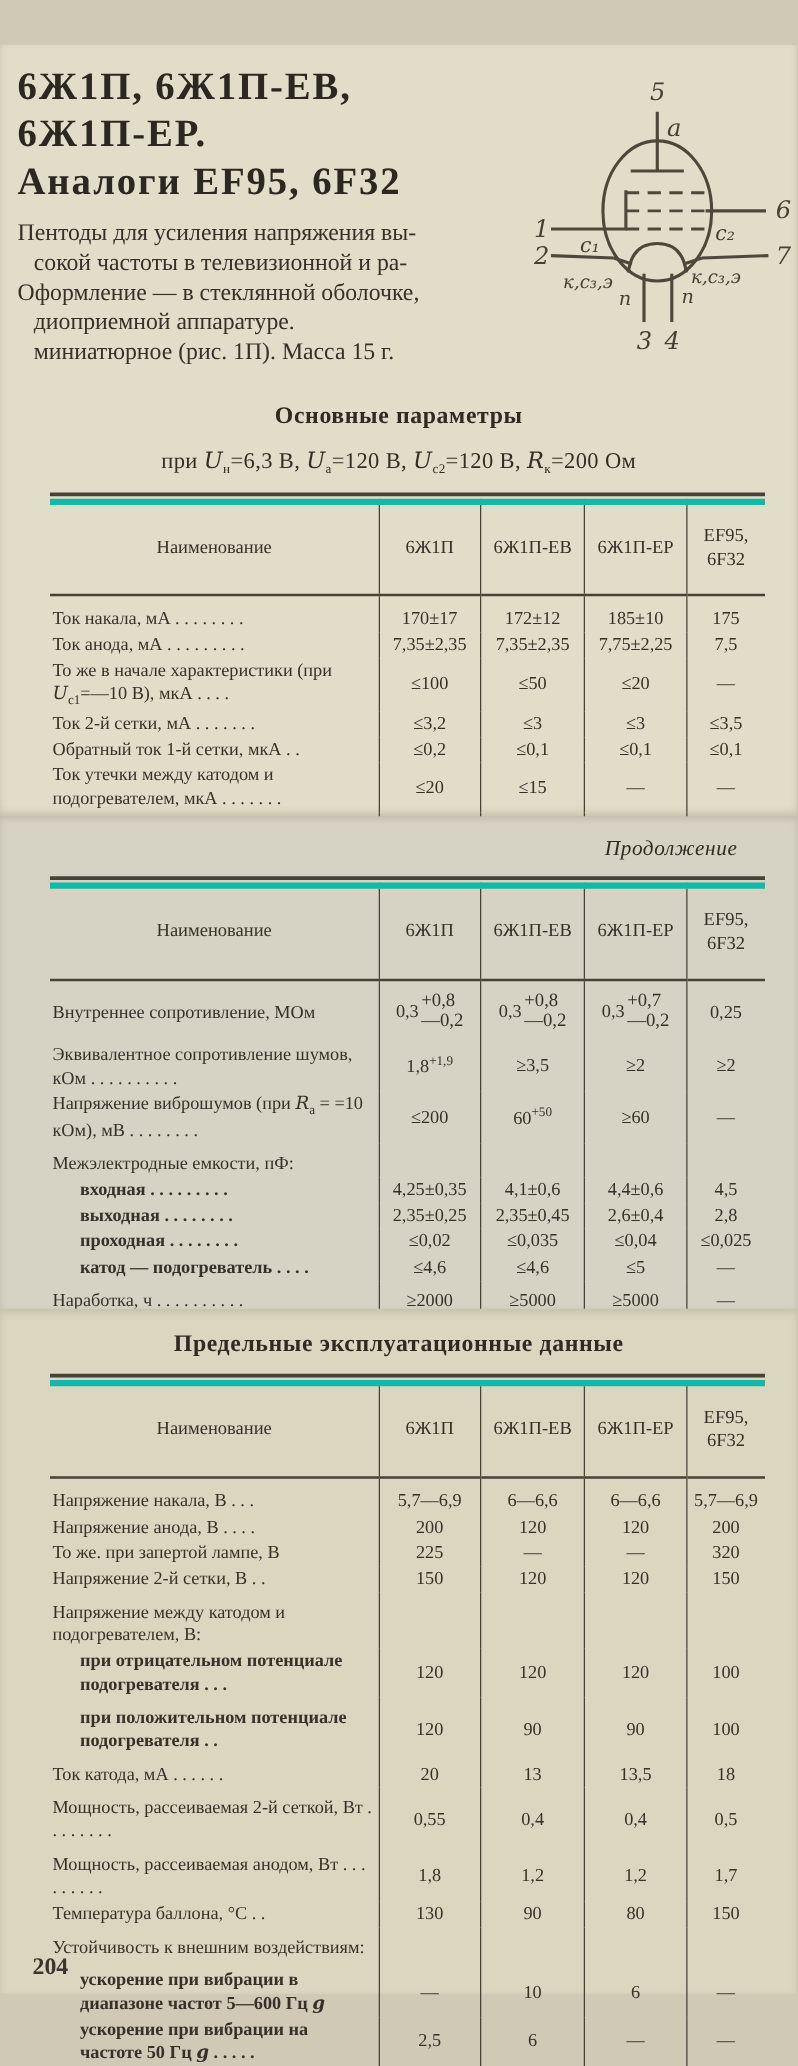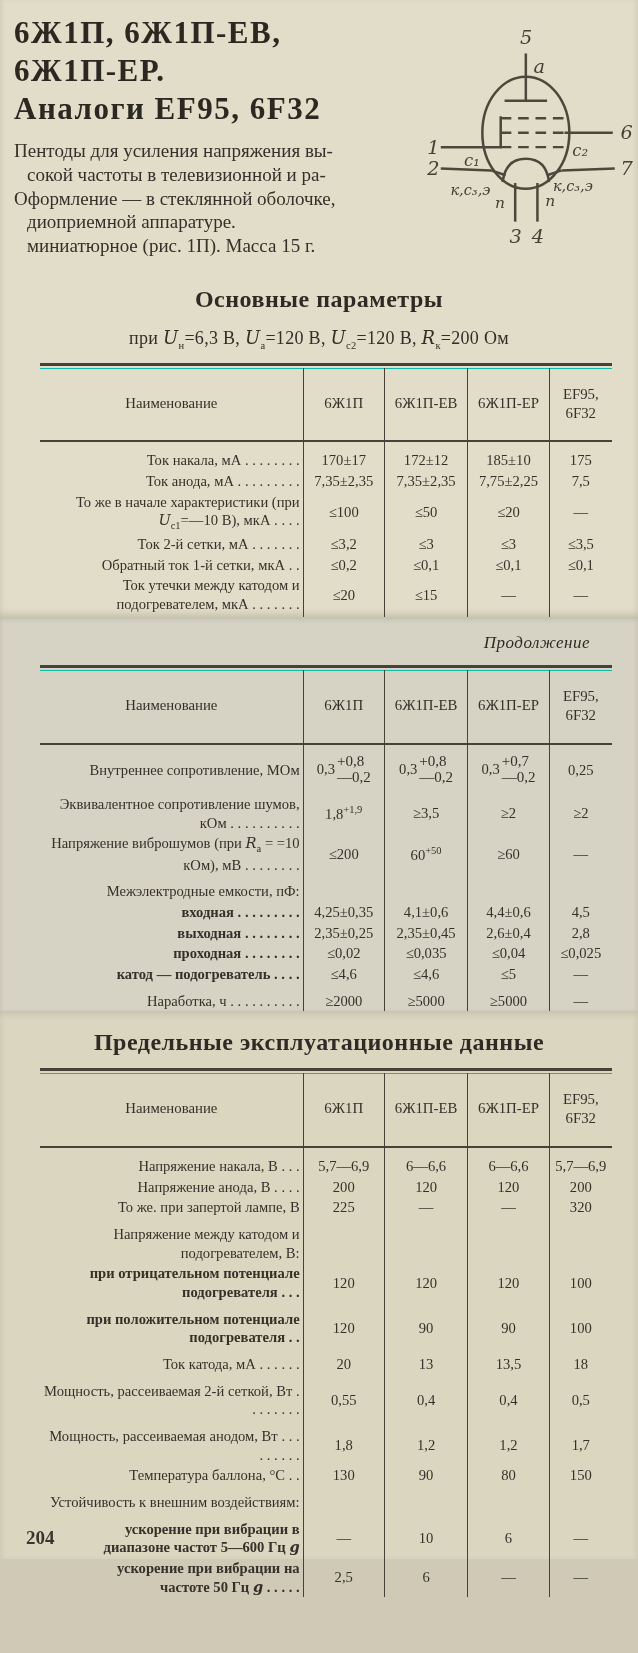--- a/index.html
+++ b/index.html
@@ -9,47 +9,47 @@
     color:#2f2b24;
     background:#cfc9b6;
   }
   .page{width:638px;height:1653px;overflow:hidden;position:relative;}
   .band{position:relative;}
   .band1{height:617px;background:#e2ddc9;box-shadow:inset 0 -3px 6px rgba(120,110,85,.25);}
   .band2{height:394px;background:#d6d2c4;box-shadow:inset 0 2px 5px rgba(100,95,80,.2);}
   .band3{height:548px;background:#dbd6c0;box-shadow:inset 0 3px 6px rgba(120,110,85,.2);}
 
   
-  .head-row{display:flex;padding:14px 2px 0 14px;}
+  .head-row{display:flex;padding:14px 2px 0 14px;margin-top:36px;}
   .title-block{width:392px;flex:0 0 392px;}
   .title-line{font-size:31px;font-weight:bold;letter-spacing:1.5px;line-height:1.22;color:#2b2721;}
   .descr{margin-top:12px;font-size:19px;line-height:1.24;color:#34302a;}
   .descr .dline{display:block;}
   .descr .ind{padding-left:13px;}
   .tube-svg{flex:0 0 230px;margin-top:4px;}
 
   
-  .sec-heading{text-align:center;font-weight:bold;font-size:24px;letter-spacing:.5px;margin-top:26px;color:#2e2a24;}
+  .sec-heading{text-align:center;font-weight:bold;font-size:19px;letter-spacing:.5px;margin-top:26px;color:#2e2a24;}
   .conditions{text-align:center;font-size:18px;margin-top:14px;letter-spacing:.3px;color:#322e27;}
   .conditions i, .spec-table i{font-family:"DejaVu Serif",serif;}
   .continuation{font-style:italic;font-size:17px;text-align:right;padding:16px 48px 0 0;letter-spacing:.5px;}
 
   
   .tablewrap{margin:12px 26px 0 40px;border-top:3px solid #474237;}
-  .spec-table{width:100%;border-collapse:collapse;margin-top:2px;border-top:1px solid #14b8a6;
+  .spec-table{width:100%;border-collapse:collapse;margin-top:2px;border-top:5px solid #14b8a6;
     font-size:14.6px;line-height:1.28;color:#35312a;}
   .spec-table th{font-weight:normal;font-size:14.8px;vertical-align:middle;text-align:center;
     padding:16px 2px 18px;border-bottom:2.5px solid #474237;}
   .spec-table th.c-name{width:46%;}
   .spec-table th.c-v1{width:14.2%;margin-left:32px;}
   .spec-table th.c-v2{width:14.6%;}
   .spec-table th.c-v3{width:14.2%;}
   .spec-table th.c-v4{width:11%;}
   .spec-table td{vertical-align:middle;padding:1px 3px;}
-  .spec-table td.lbl{text-align:right;padding-left:2px;}
+  .spec-table td.lbl{text-align:left;padding-left:2px;}
   .spec-table td.lbl.ind{padding-left:24px;font-weight:bold;}
   .spec-table td.val{text-align:center;}
   .vline{border-left:1px solid #474237;}
   .spec-table tr.gap td{padding-top:7px;}
   .spec-table tbody tr:first-child td{padding-top:9px;}
   sup,sub{font-size:10.5px;}
   .tol{display:inline-flex;flex-direction:column;font-size:15px;line-height:1.1;
     vertical-align:middle;margin-left:2px;text-align:left;position:relative;top:-1px;}
 
   .page-number{position:absolute;left:26px;bottom:10px;font-size:19px;font-weight:bold;color:#3a352d;}
@@ -347,20 +347,27 @@
               <td class="val vline">120</td>
               <td class="val vline">200</td>
             </tr>
             <tr>
               <td class="lbl">То же. при запертой лампе, В</td>
               <td class="val vline">225</td>
               <td class="val vline">—</td>
               <td class="val vline">—</td>
               <td class="val vline">320</td>
             </tr>
+            <tr>
+              <td class="lbl">Напряжение 2-й сетки, В  .  .</td>
+              <td class="val vline">150</td>
+              <td class="val vline">120</td>
+              <td class="val vline">120</td>
+              <td class="val vline">150</td>
+            </tr>
             <tr class="gap">
               <td class="lbl">Напряжение  между катодом и подогревателем, В:</td>
               <td class="val vline"></td>
               <td class="val vline"></td>
               <td class="val vline"></td>
               <td class="val vline"></td>
             </tr>
             <tr>
               <td class="lbl ind">при  отрицательном  потенциале подогревателя   .  .  .</td>
               <td class="val vline">120</td>

